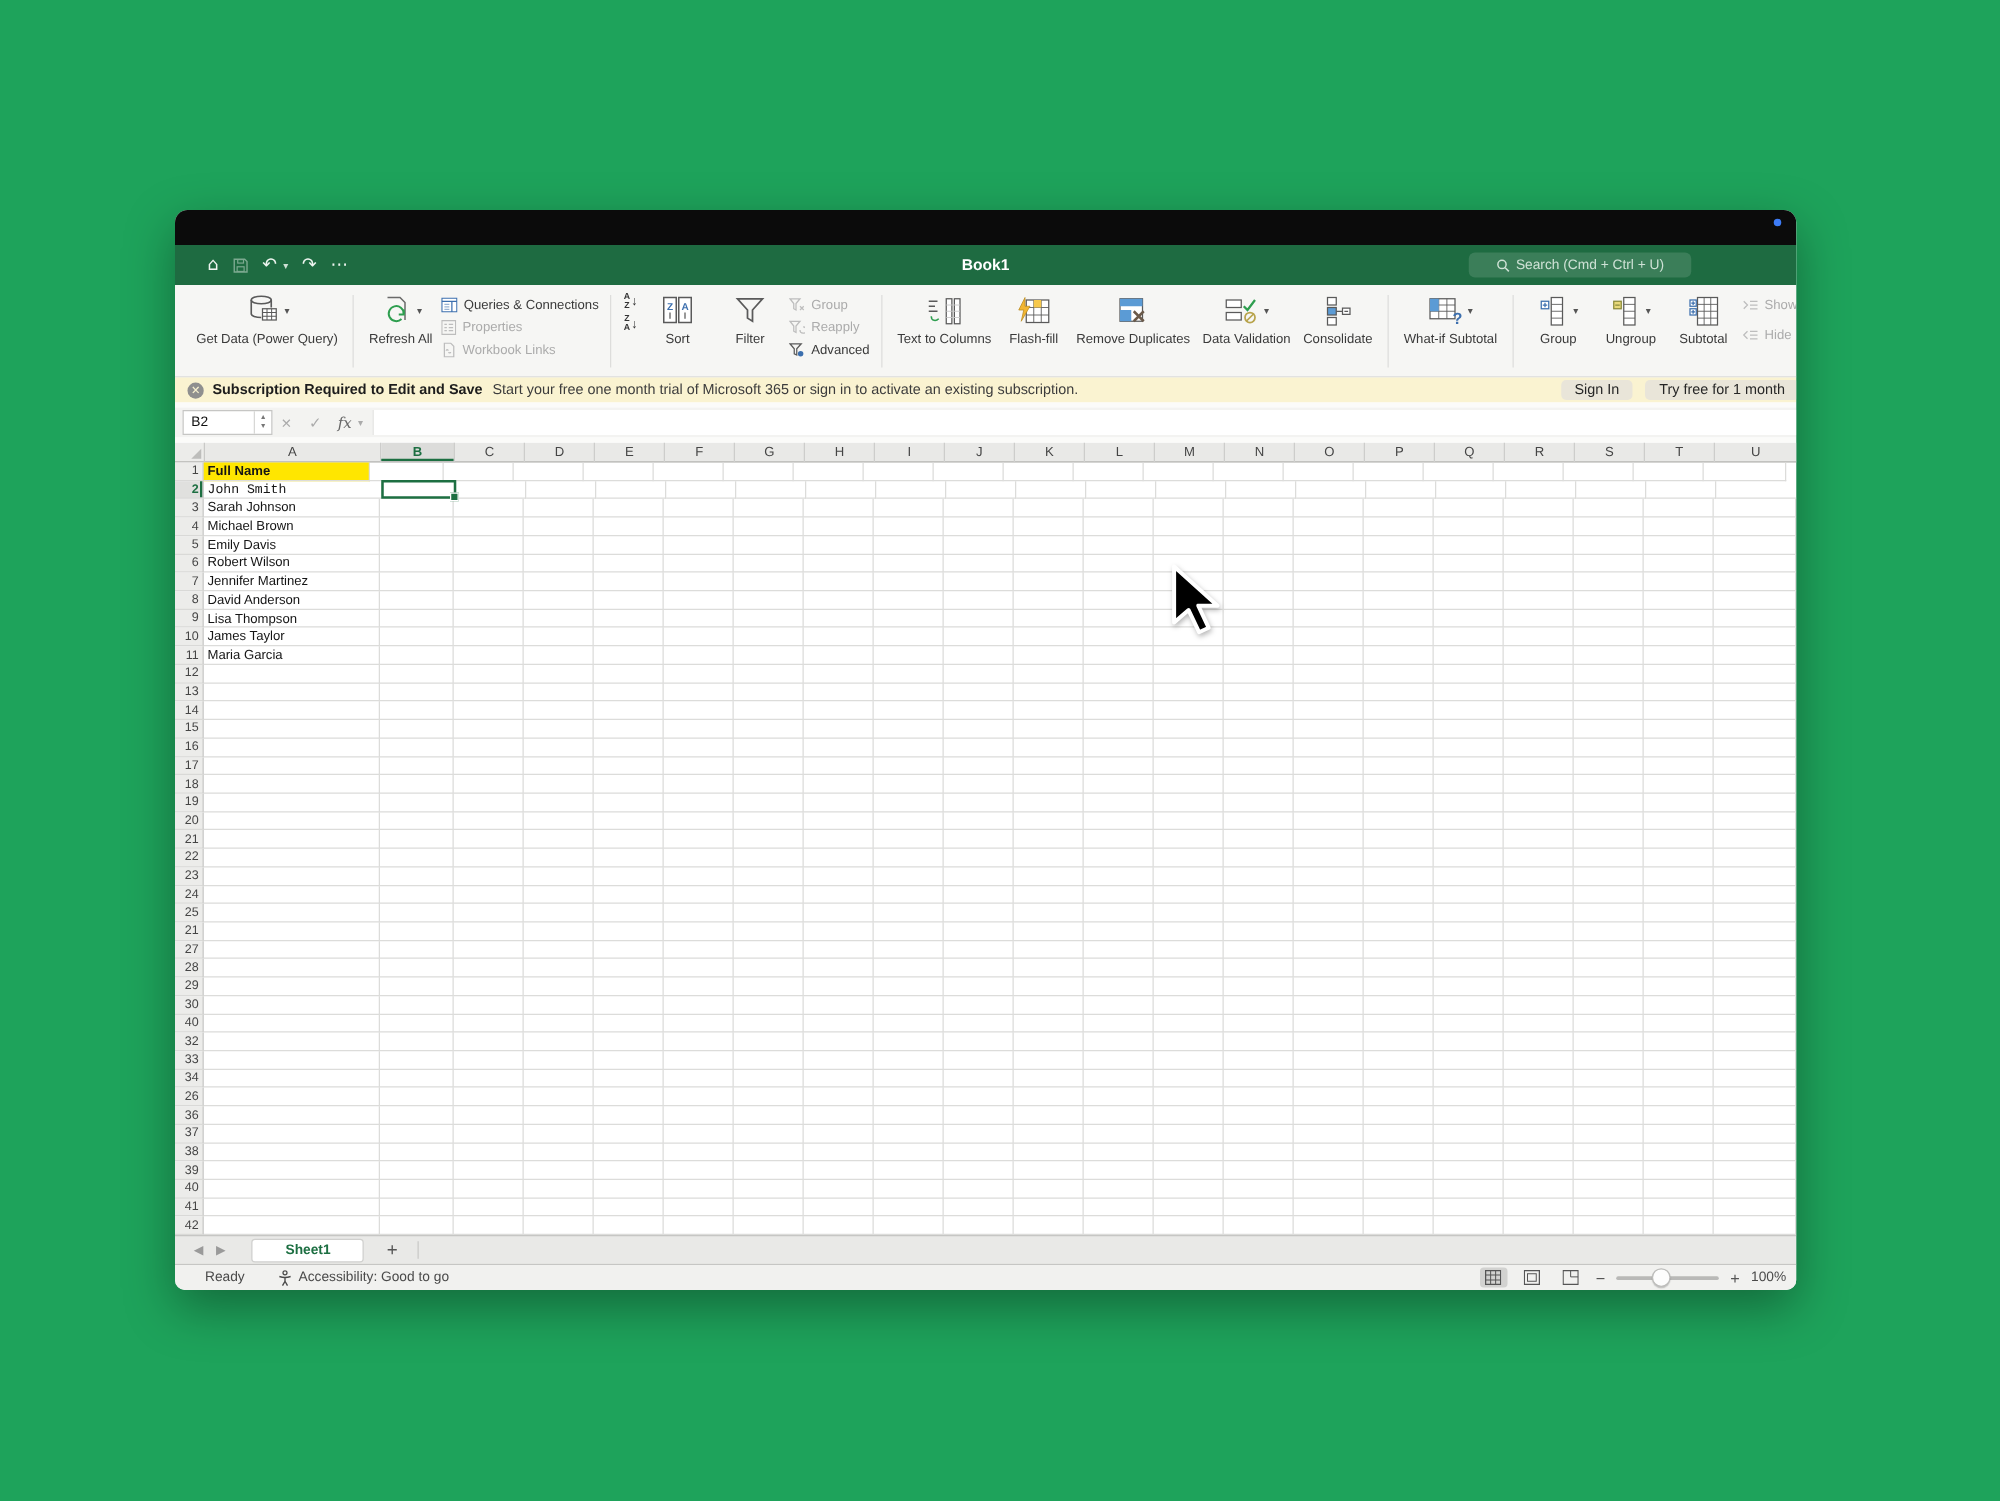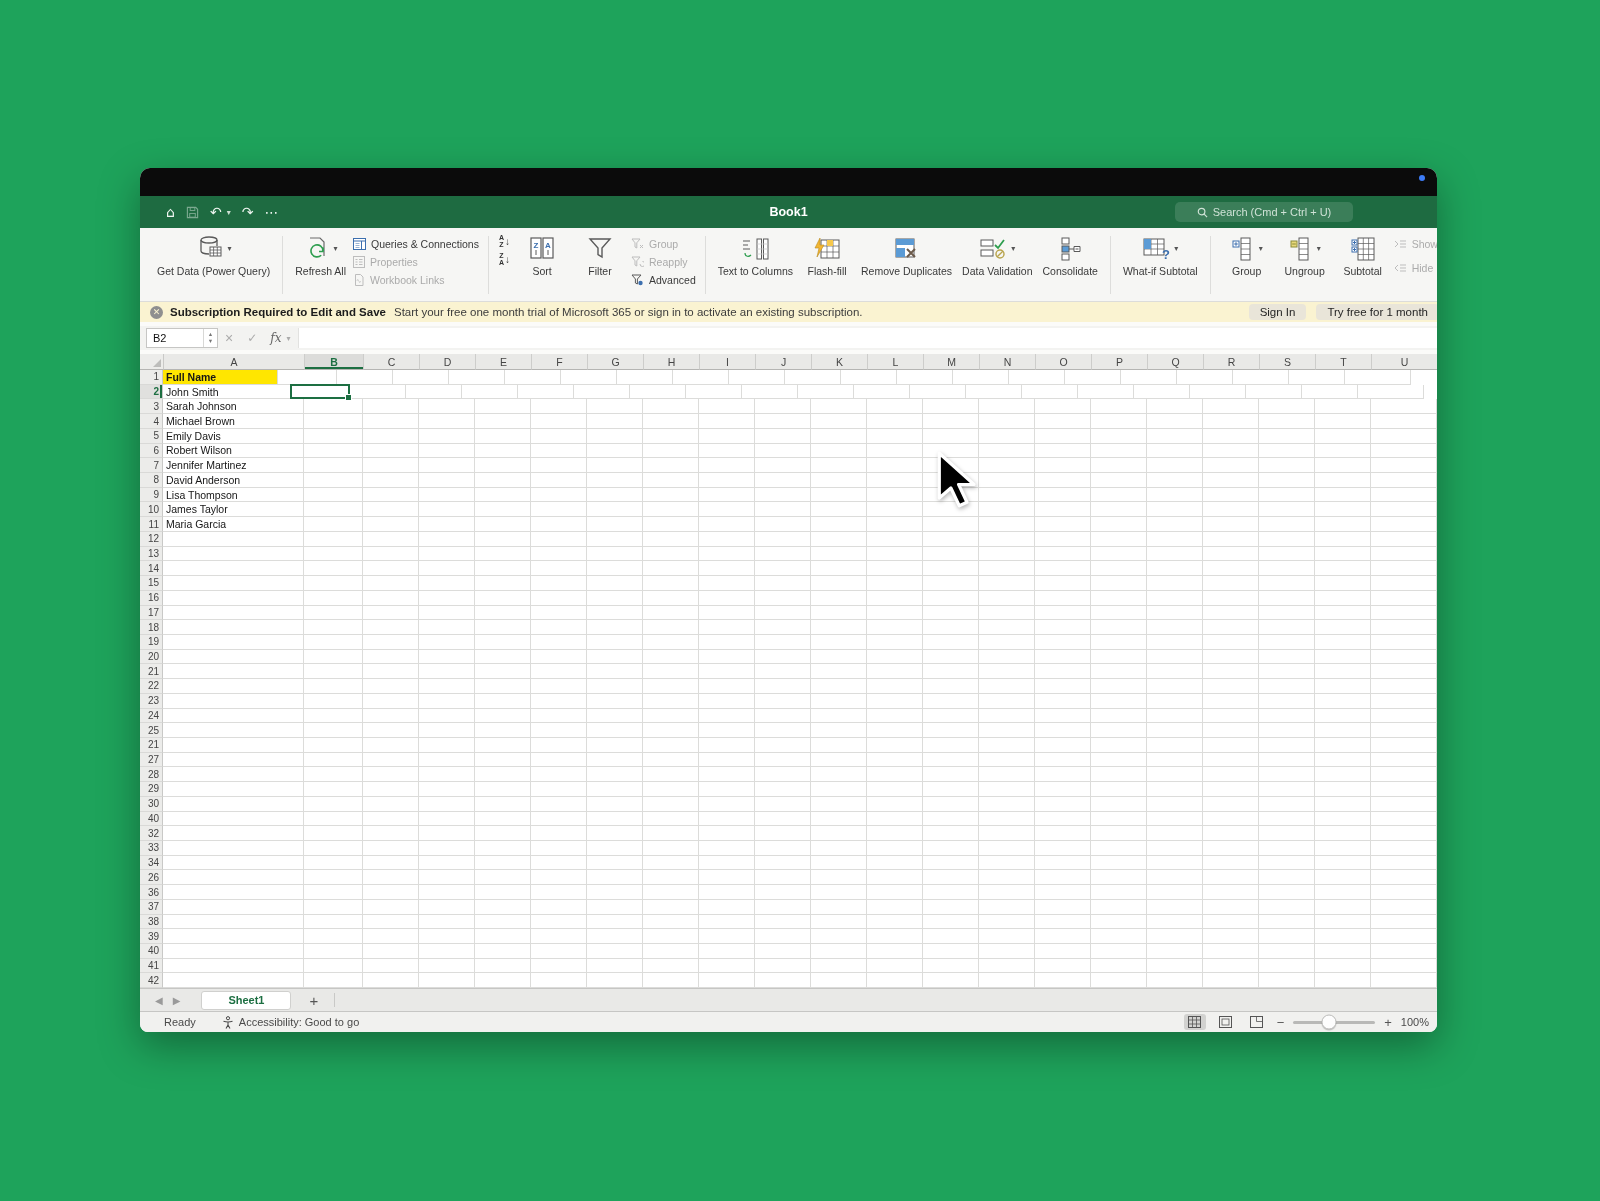--- a/index.html
+++ b/index.html
@@ -442,21 +442,21 @@
         <div class="colhdr" style="width: 56px;">P</div>
         <div class="colhdr" style="width: 56px;">Q</div>
         <div class="colhdr" style="width: 56px;">R</div>
         <div class="colhdr" style="width: 56px;">S</div>
         <div class="colhdr" style="width: 56px;">T</div>
         <div class="colhdr" style="width: 66px;">U</div>
       </div>
     <div class="gbody">
         <div class="grow">
           <div class="rowhdr">1</div>
-          <div class="cell hl" style="width: 115px;">Full Name</div>
+          <div class="cell hl" style="width: 133px;">Full Name</div>
           <div class="cell" style="width: 59px;"></div>
           <div class="cell" style="width: 56px;"></div>
           <div class="cell" style="width: 56px;"></div>
           <div class="cell" style="width: 56px;"></div>
           <div class="cell" style="width: 56px;"></div>
           <div class="cell" style="width: 56px;"></div>
           <div class="cell" style="width: 56px;"></div>
           <div class="cell" style="width: 56px;"></div>
           <div class="cell" style="width: 56px;"></div>
           <div class="cell" style="width: 56px;"></div>
@@ -466,21 +466,21 @@
           <div class="cell" style="width: 56px;"></div>
           <div class="cell" style="width: 56px;"></div>
           <div class="cell" style="width: 56px;"></div>
           <div class="cell" style="width: 56px;"></div>
           <div class="cell" style="width: 56px;"></div>
           <div class="cell" style="width: 56px;"></div>
           <div class="cell" style="width: 66px;"></div>
         </div>
         <div class="grow">
           <div class="rowhdr selr">2</div>
-          <div class="cell" style="width: 128px;">John Smith</div>
+          <div class="cell" style="width: 143px; font-family: Liberation Mono, monospace;">John Smith</div>
           <div class="cell selcell" style="width: 59px;">
             <div class="selbox">
               <div class="selhandle"></div>
             </div>
           </div>
           <div class="cell" style="width: 56px;"></div>
           <div class="cell" style="width: 56px;"></div>
           <div class="cell" style="width: 56px;"></div>
           <div class="cell" style="width: 56px;"></div>
           <div class="cell" style="width: 56px;"></div>

